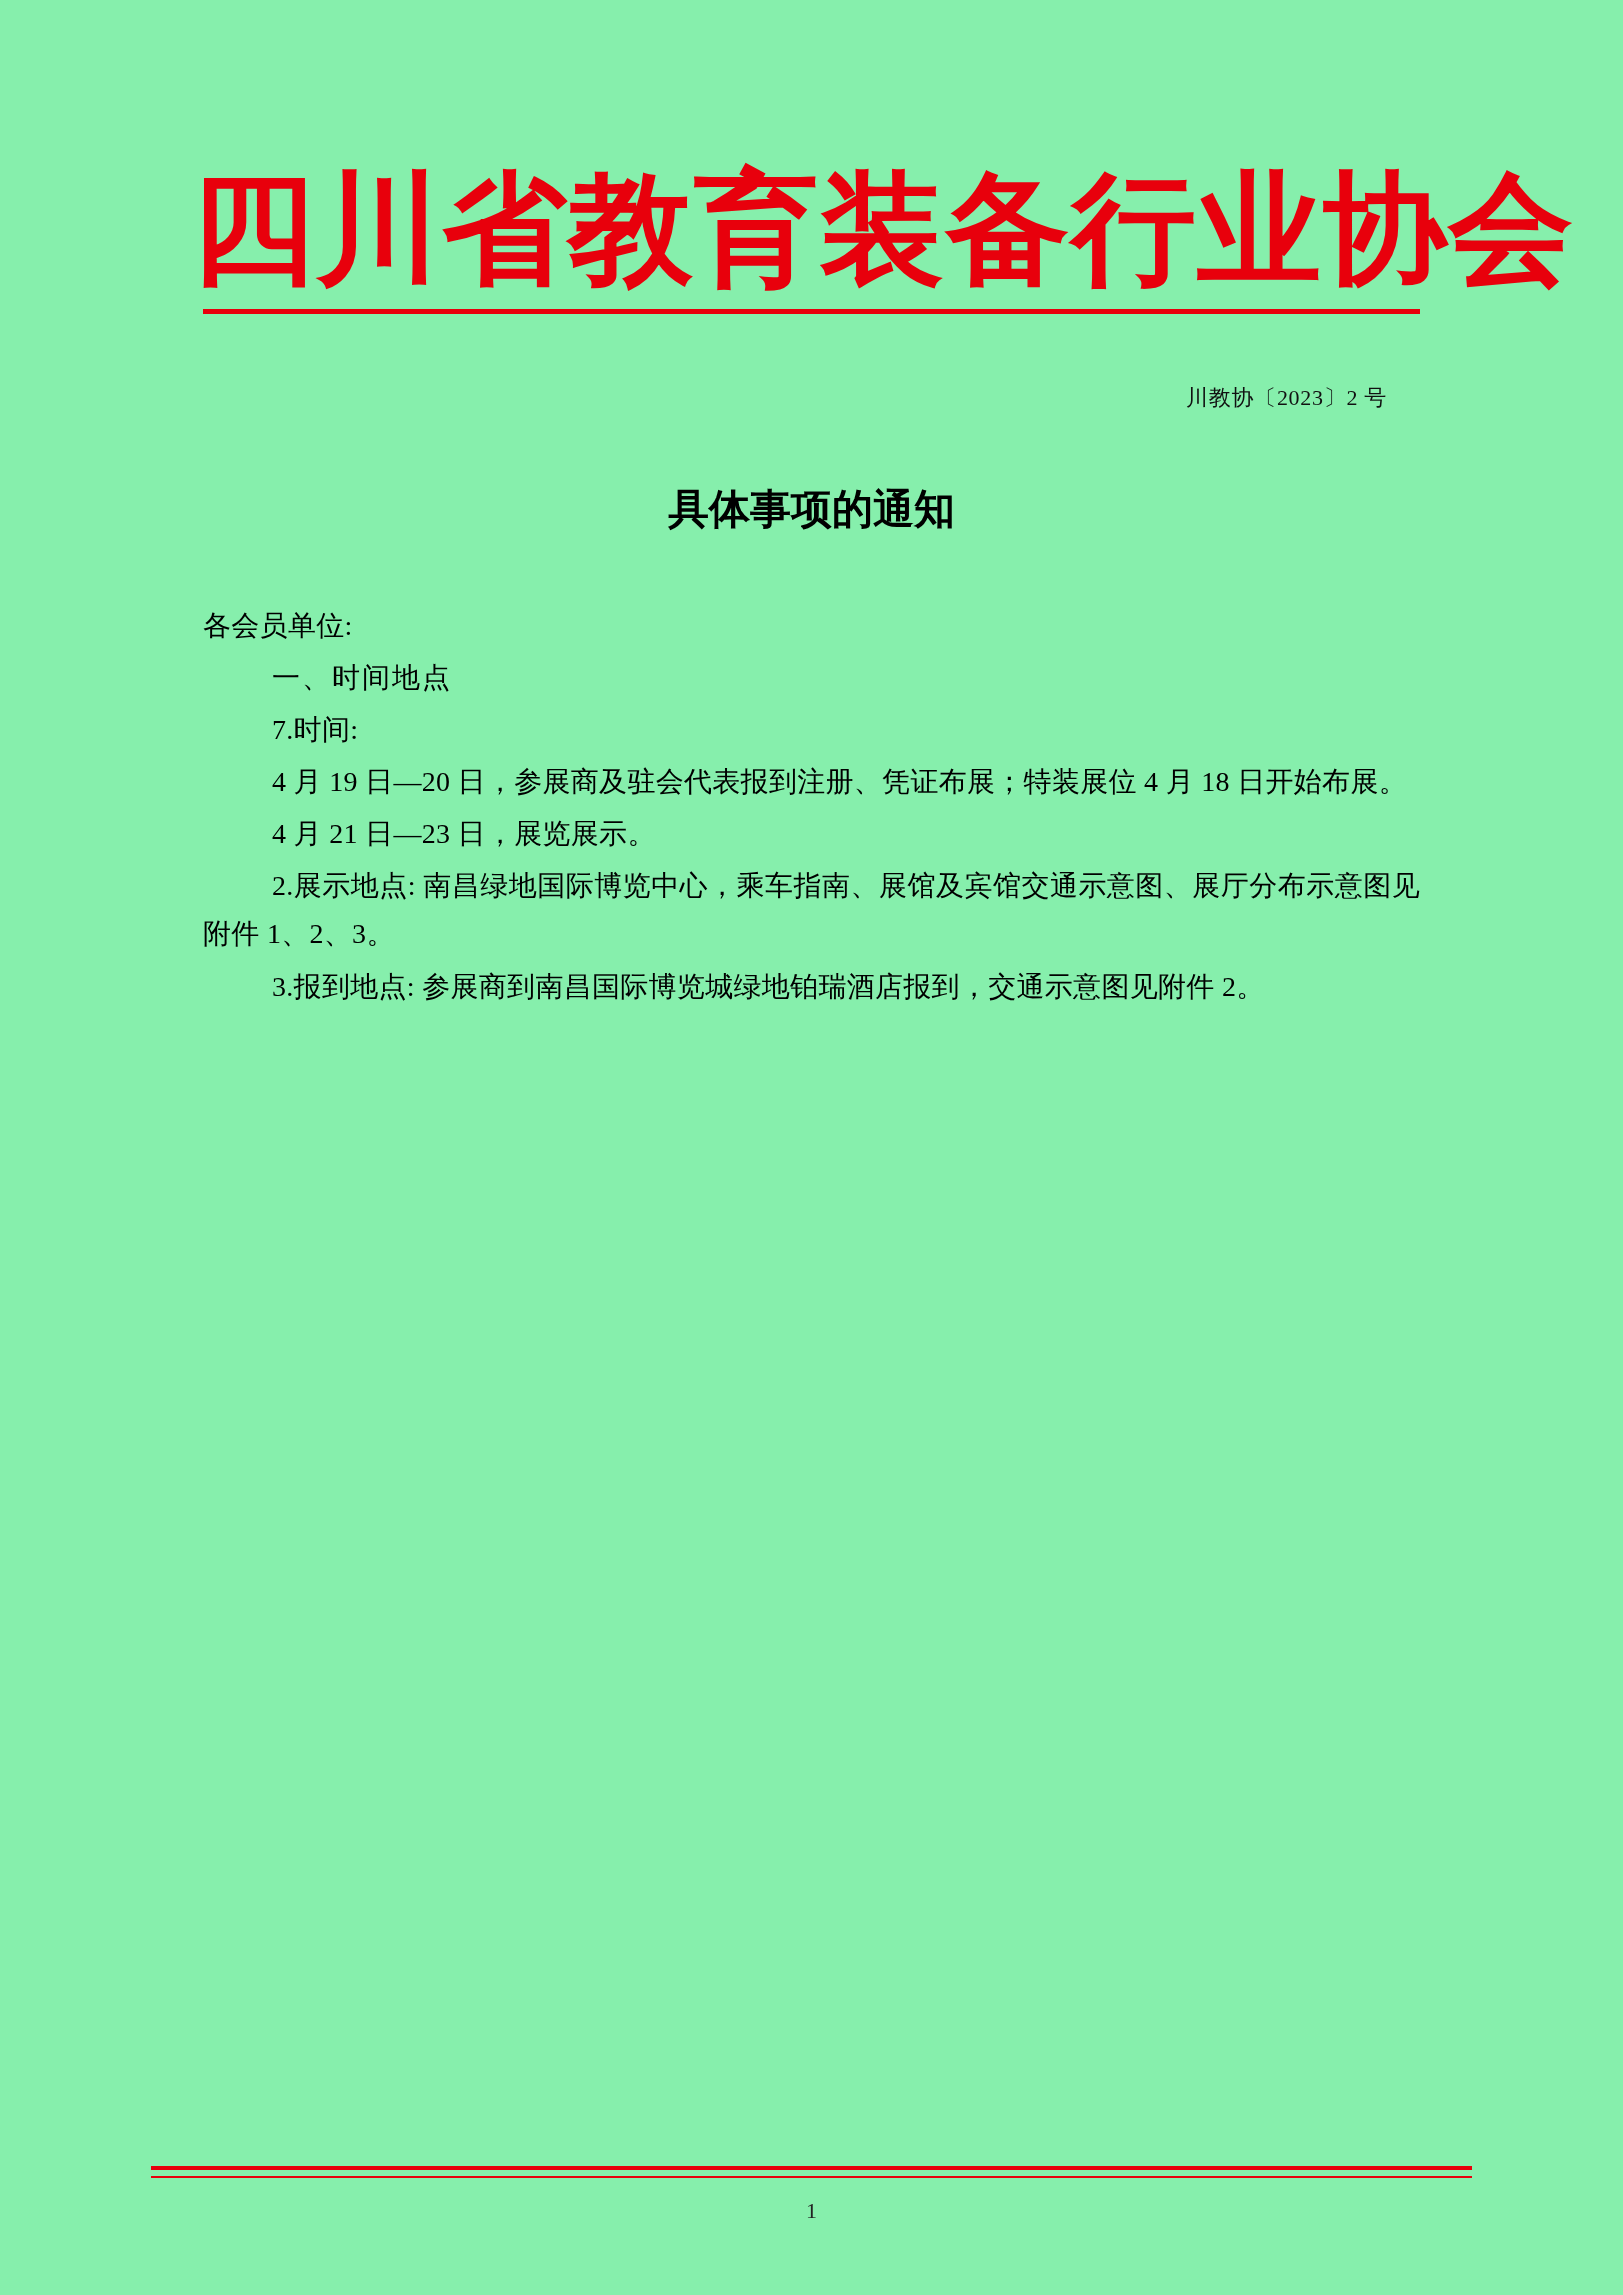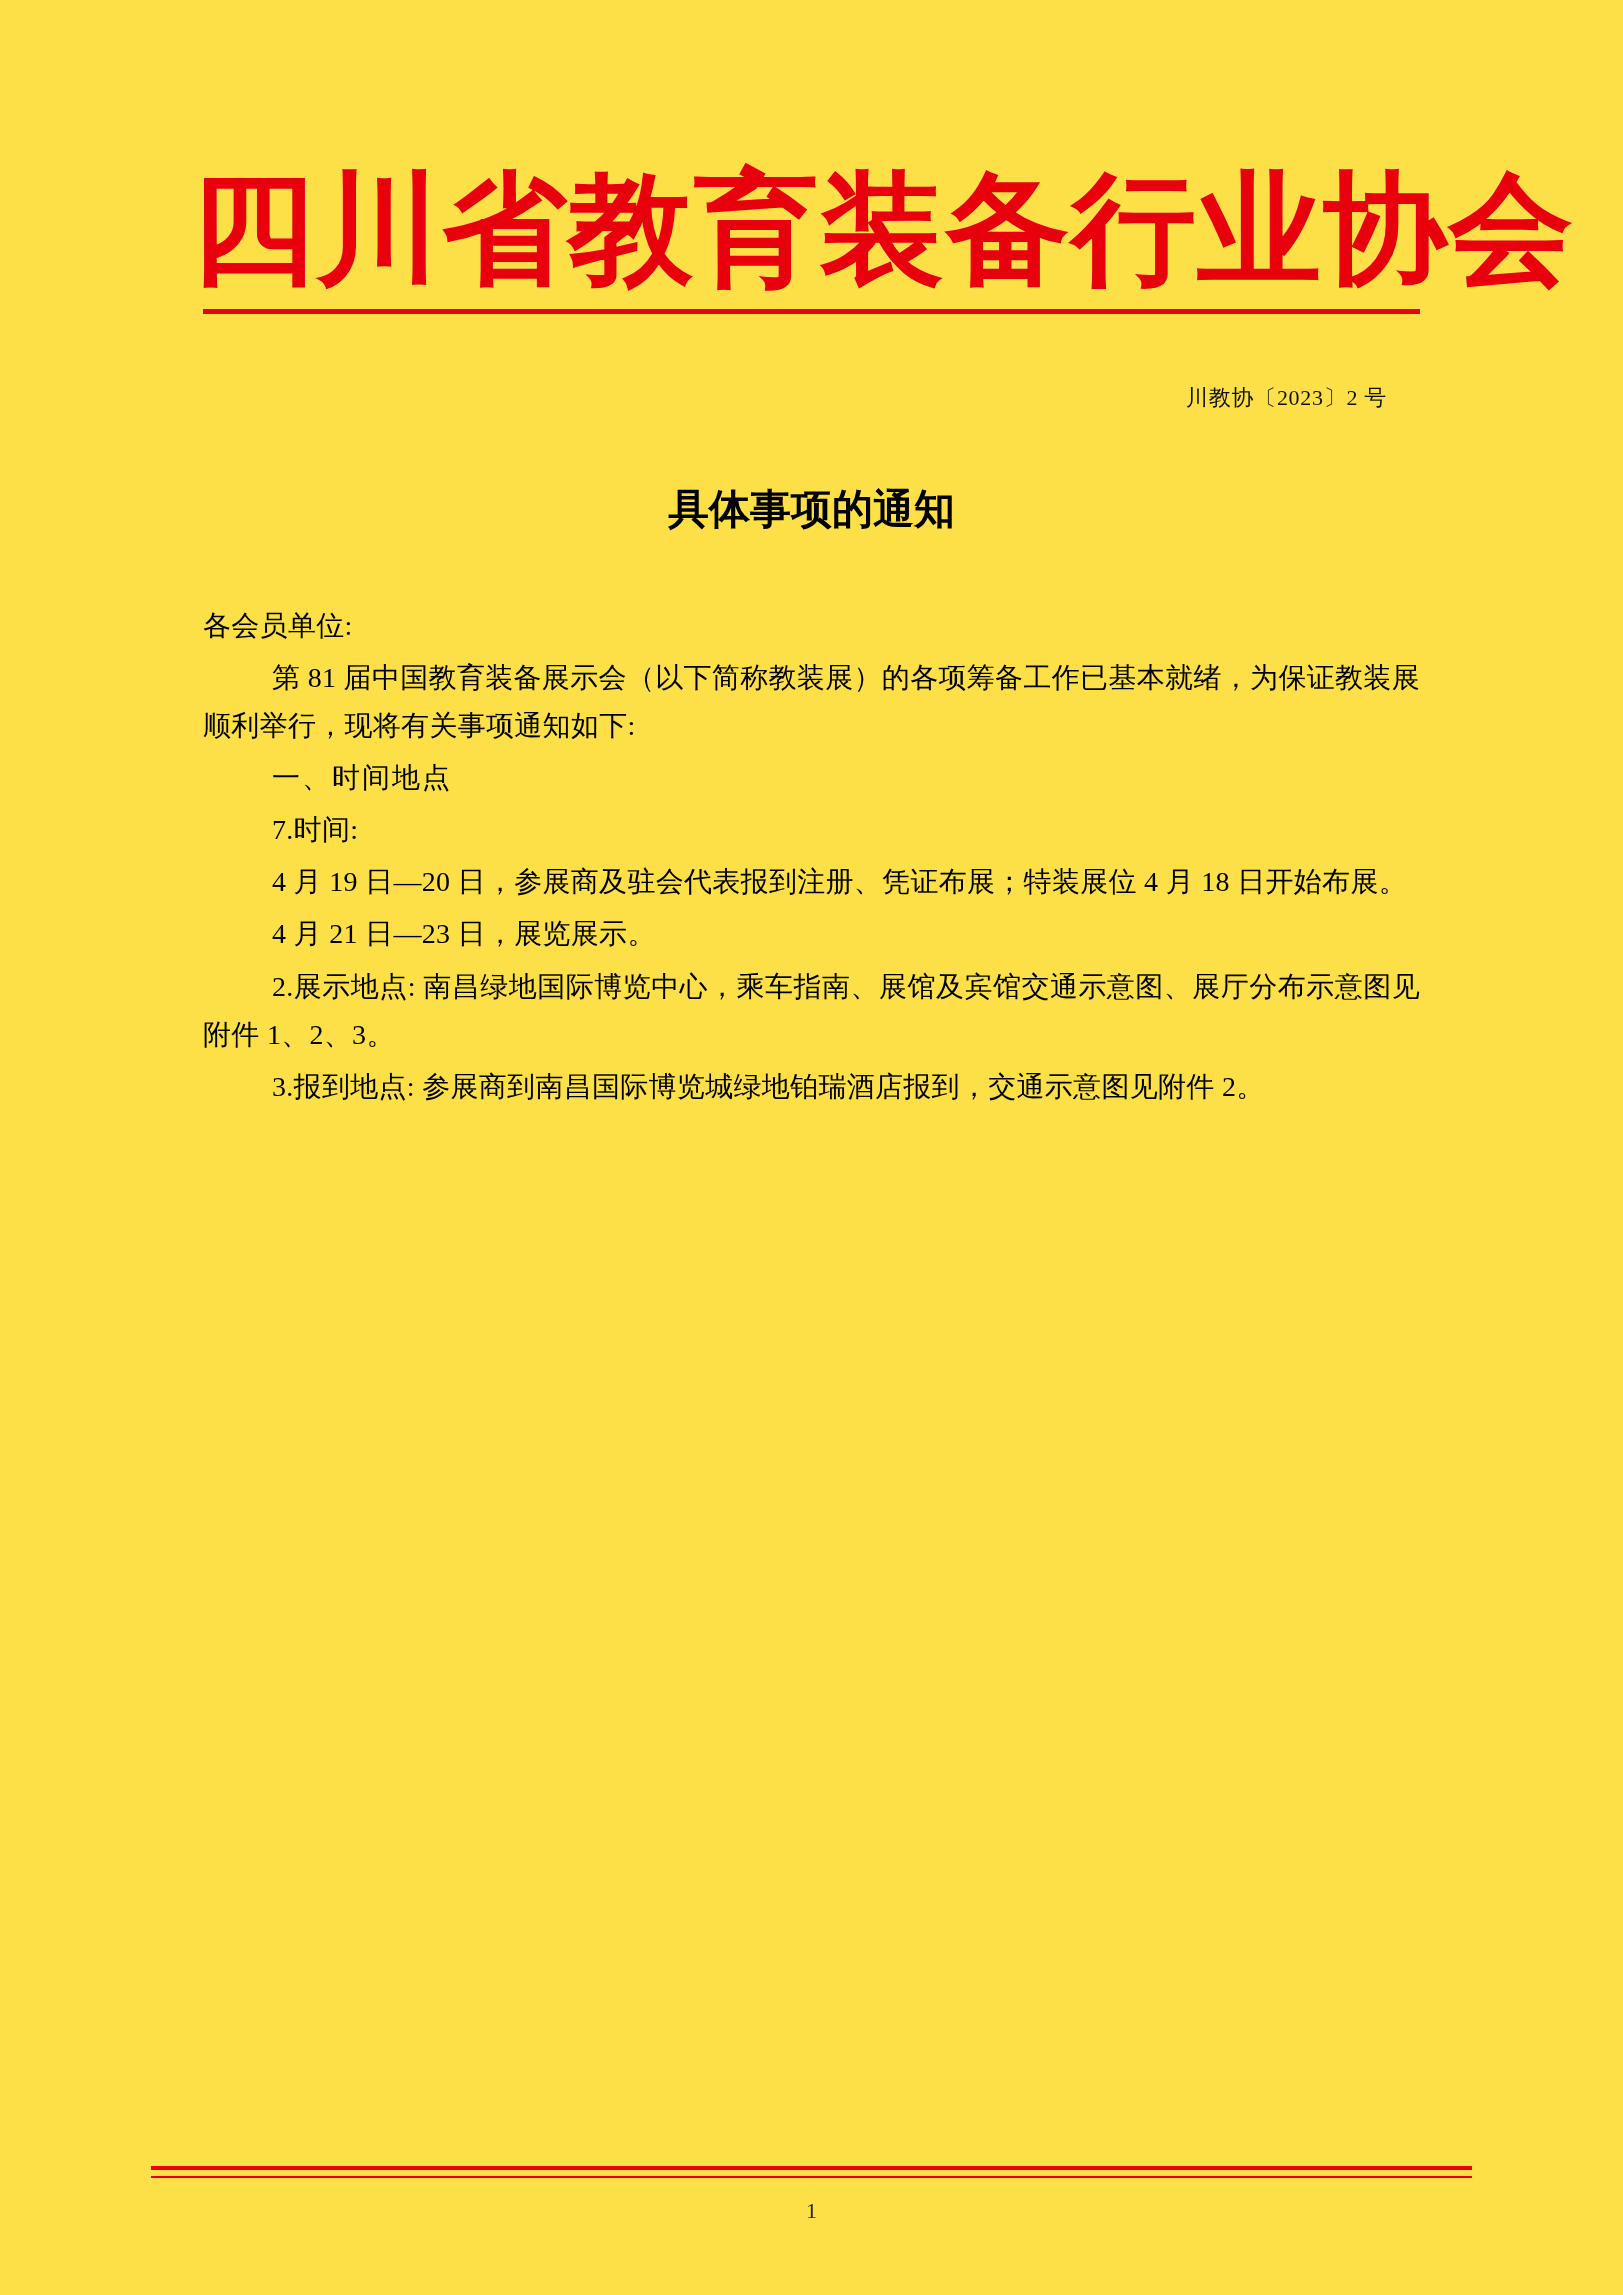--- a/index.html
+++ b/index.html
@@ -7,21 +7,21 @@
     padding: 0;
     background: #ffffff;
   }
   body {
     font-family: "Liberation Serif", "DejaVu Serif", serif;
   }
   .page {
     position: relative;
     width: 1623px;
     height: 2295px;
-    background: #fde047;
+    background: #86efac;
     box-sizing: border-box;
     overflow: hidden;
   }
   .content {
     position: absolute;
     left: 203px;
     top: 0;
     width: 1217px;
   }
 
@@ -133,21 +133,20 @@
     </div>
 
     <div class="doc-number">川教协〔2023〕2 号</div>
 
     <div class="doc-title">
       <span class="line2">具体事项的通知</span>
     </div>
 
     <div class="body-text">
       <p>各会员单位:</p>
-      <p class="indent">第 81 届中国教育装备展示会（以下简称教装展）的各项筹备工作已基本就绪，为保证教装展顺利举行，现将有关事项通知如下:</p>
       <p class="heading-inline">一、时间地点</p>
       <p class="indent">7.时间:</p>
       <p class="indent">4 月 19 日—20 日，参展商及驻会代表报到注册、凭证布展；特装展位 4 月 18 日开始布展。</p>
       <p class="indent">4 月 21 日—23 日，展览展示。</p>
       <p class="indent">2.展示地点: 南昌绿地国际博览中心，乘车指南、展馆及宾馆交通示意图、展厅分布示意图见附件 1、2、3。</p>
       <p class="indent">3.报到地点: 参展商到南昌国际博览城绿地铂瑞酒店报到，交通示意图见附件 2。</p>
     </div>
 
   </div>
 

